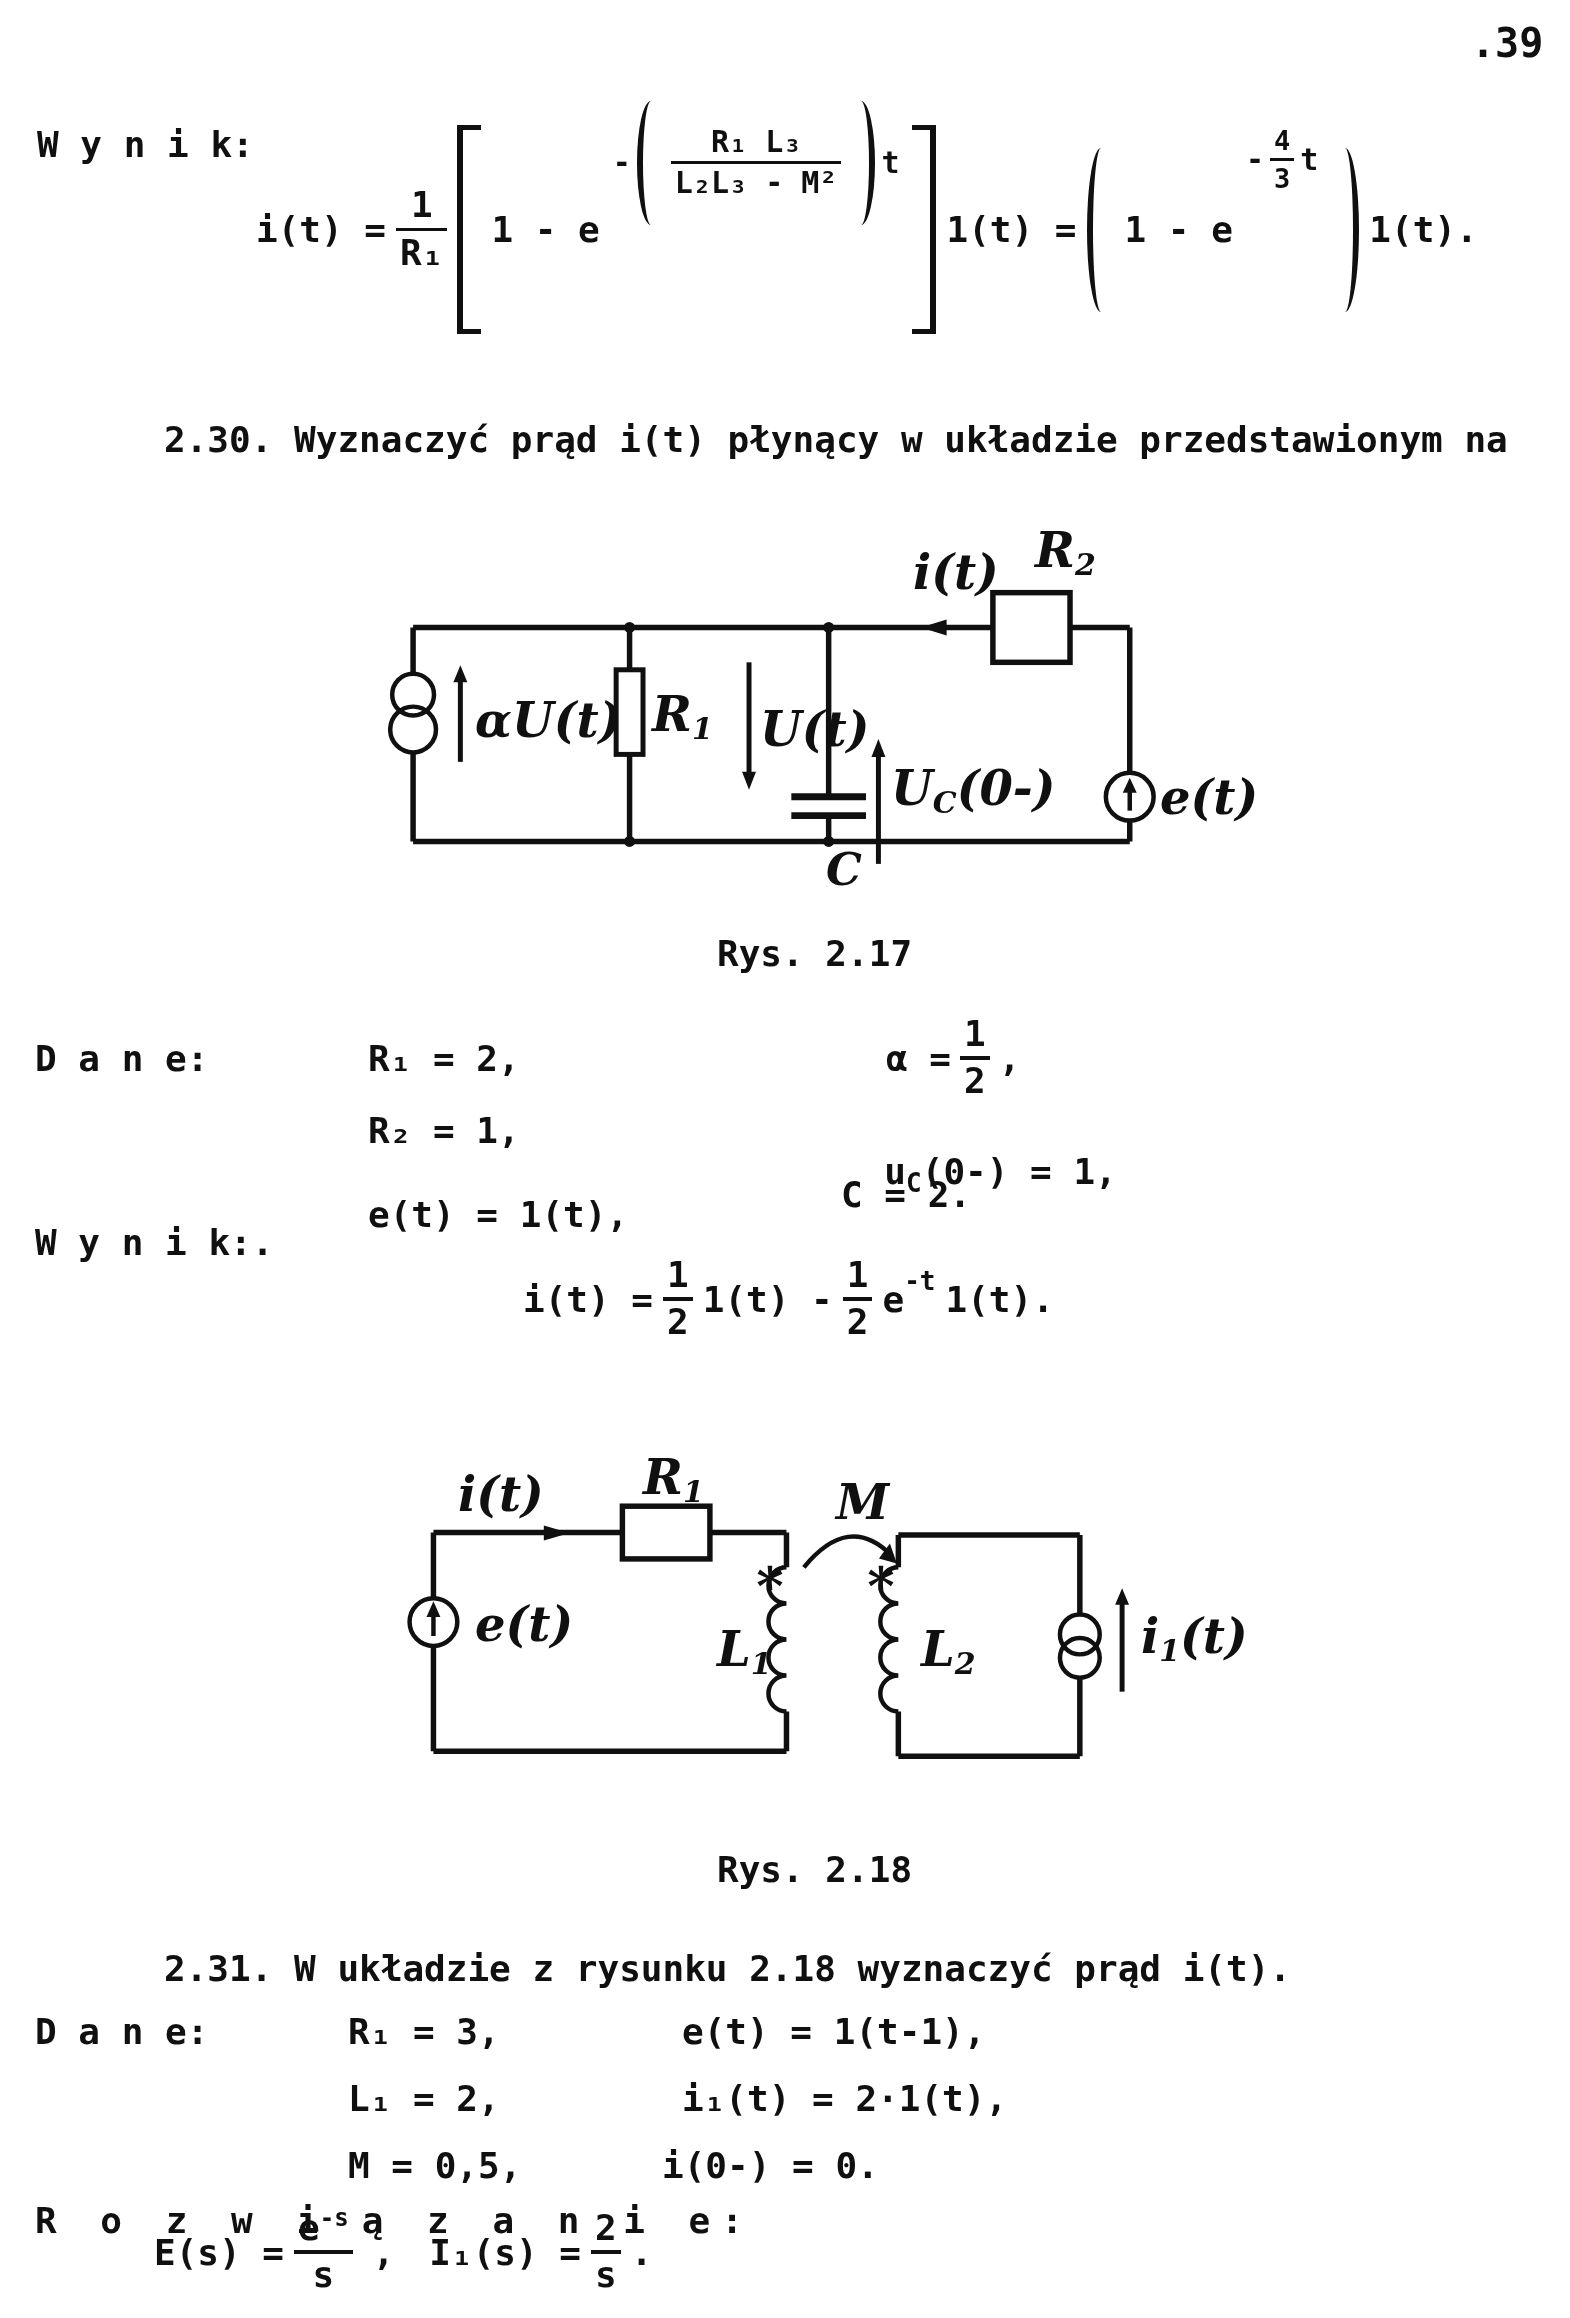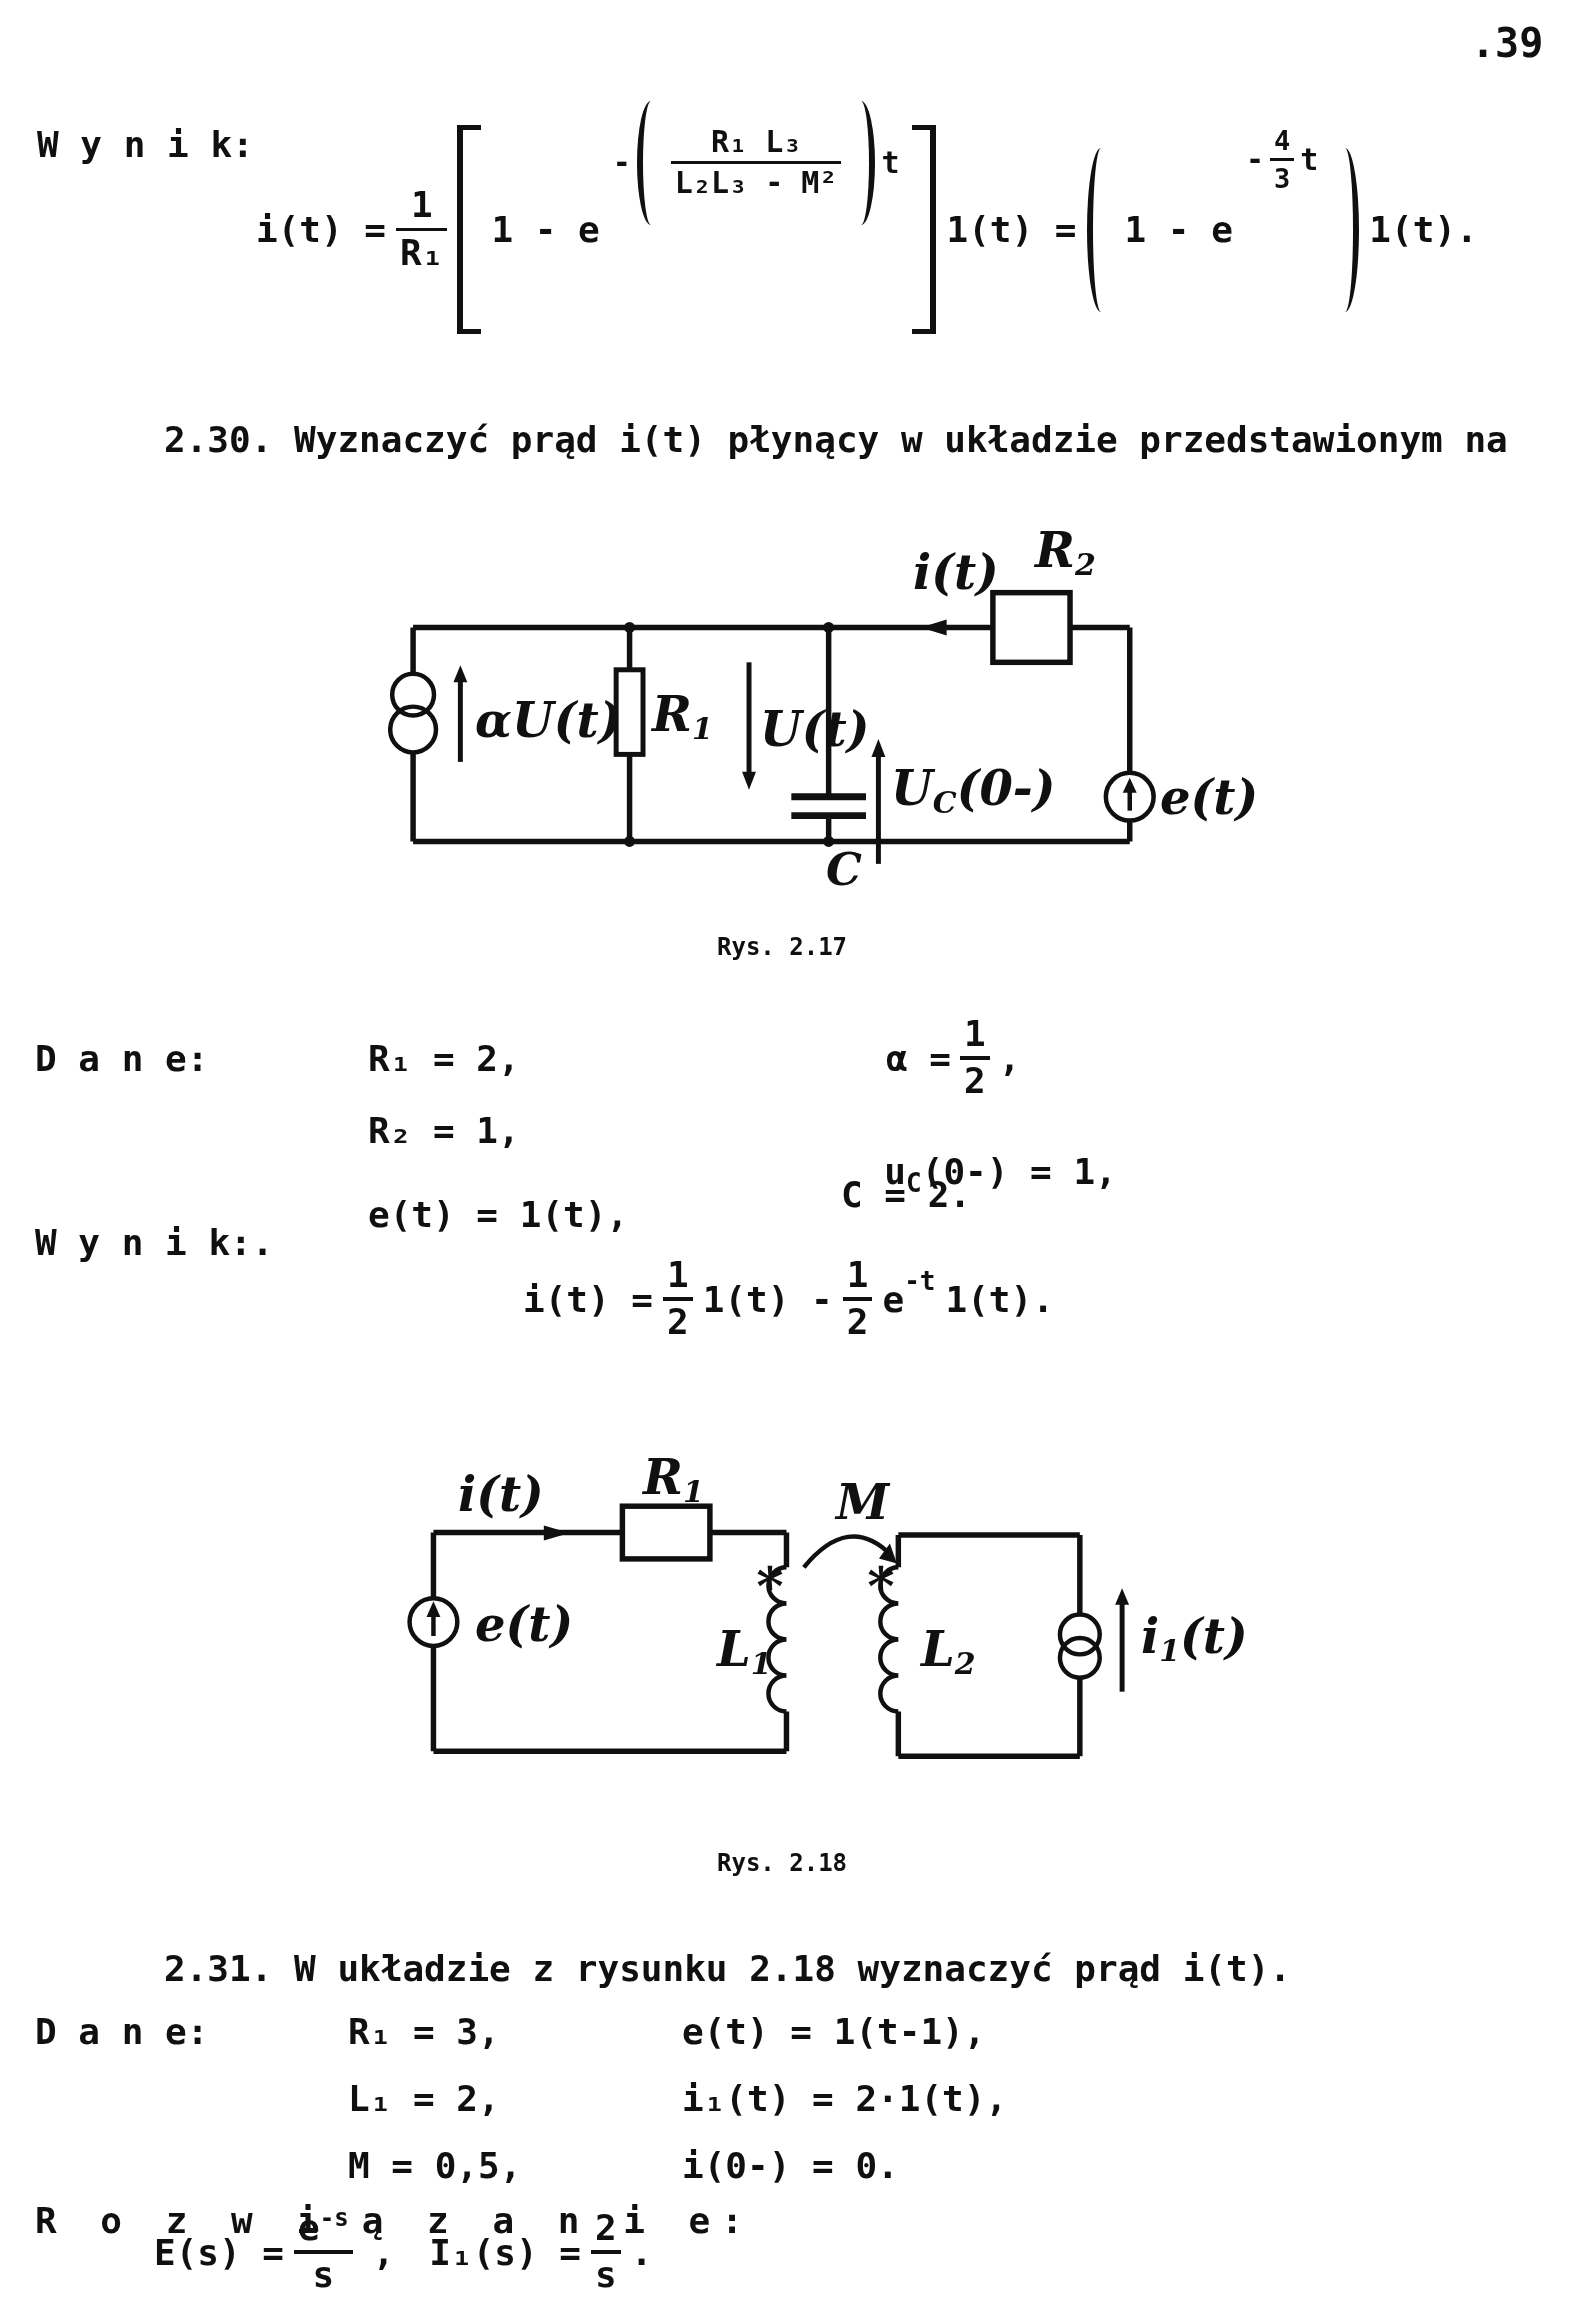--- a/index.html
+++ b/index.html
@@ -2,21 +2,21 @@
 <html style="font-size:8px"><head>
 <meta charset="utf-8">
 <style>
   html,body{margin:0;padding:0;background:#fff;}
   body{width:1571px;height:2319px;position:relative;overflow:hidden;
        font-family:"DejaVu Sans Mono","Liberation Mono",monospace;font-weight:700;color:#101010;}
   .abs{position:absolute;}
   .mono{font-size:36px;white-space:pre;}
   .spread2{letter-spacing:11px;}
   .para div{line-height:70px;}
-  .caption{font-size:24px;}
+  .caption{font-size:36px;}
   
   .formula{display:flex;align-items:center;white-space:pre;}
   .formula > *{margin:0 5px;flex:none;}
   .f-txt{font-size:36px;}
   .f-small{font-size:30px;}
   .f-tiny{font-size:27px;}
   .frac{display:inline-flex;flex-direction:column;align-items:center;}
   .frac .bar{align-self:stretch;height:3.5px;background:#101010;margin:2.5px 0;}
   .frac .num,.frac .den{line-height:1.08;padding:0 4px;text-align:center;white-space:pre;}
   .sup{display:inline-block;font-size:26px;transform:translateY(-18px);}
@@ -227,21 +227,21 @@
 <div class="abs mono caption" style="left:717px;top:1849px;">Rys. 2.18</div>
 
 <div class="abs mono" style="left:164px;top:1948px;">2.31. W układzie z rysunku 2.18 wyznaczyć prąd i(t).</div>
 
 <div class="abs mono" style="left:35px;top:2011px;">D a n e:</div>
 <div class="abs mono" style="left:348px;top:2011px;">R₁ = 3,</div>
 <div class="abs mono" style="left:682px;top:2011px;">e(t) = 1(t-1),</div>
 <div class="abs mono" style="left:348px;top:2078px;">L₁ = 2,</div>
 <div class="abs mono" style="left:682px;top:2078px;">i₁(t) = 2·1(t),</div>
 <div class="abs mono" style="left:348px;top:2145px;">M = 0,5,</div>
-<div class="abs mono" style="left:682px;top:2145px;">i(0-) = 0.</div>
+<div class="abs mono" style="left:662px;top:2145px;">i(0-) = 0.</div>
 
 <div class="abs mono spread2" style="left:35px;top:2200px;">R o z w i ą z a n i e:</div>
 
 <div class="abs formula" style="left:149px;top:2190px;height:124px;justify-content:center;">
   <span class="f-txt">E(s) =</span>
   <span class="frac f-txt" style="margin-right:15px;">
     <span class="num"><span>e</span><span class="sup" style="font-size:24px;transform:translateY(-14px);">-s</span></span>
     <span class="bar"></span>
     <span class="den">s</span>
   </span>

